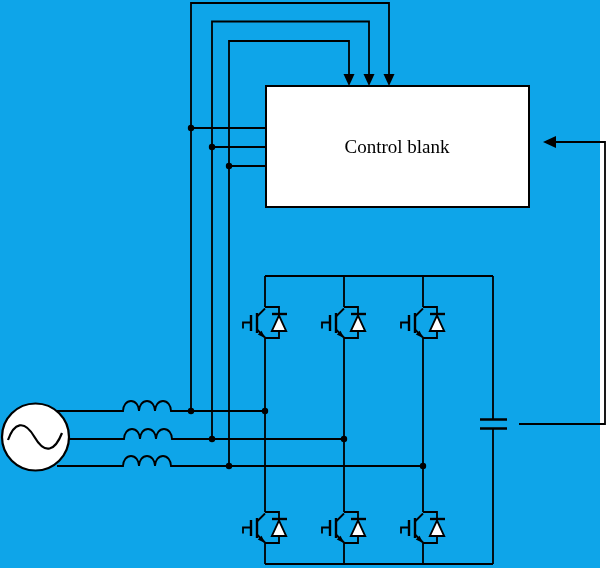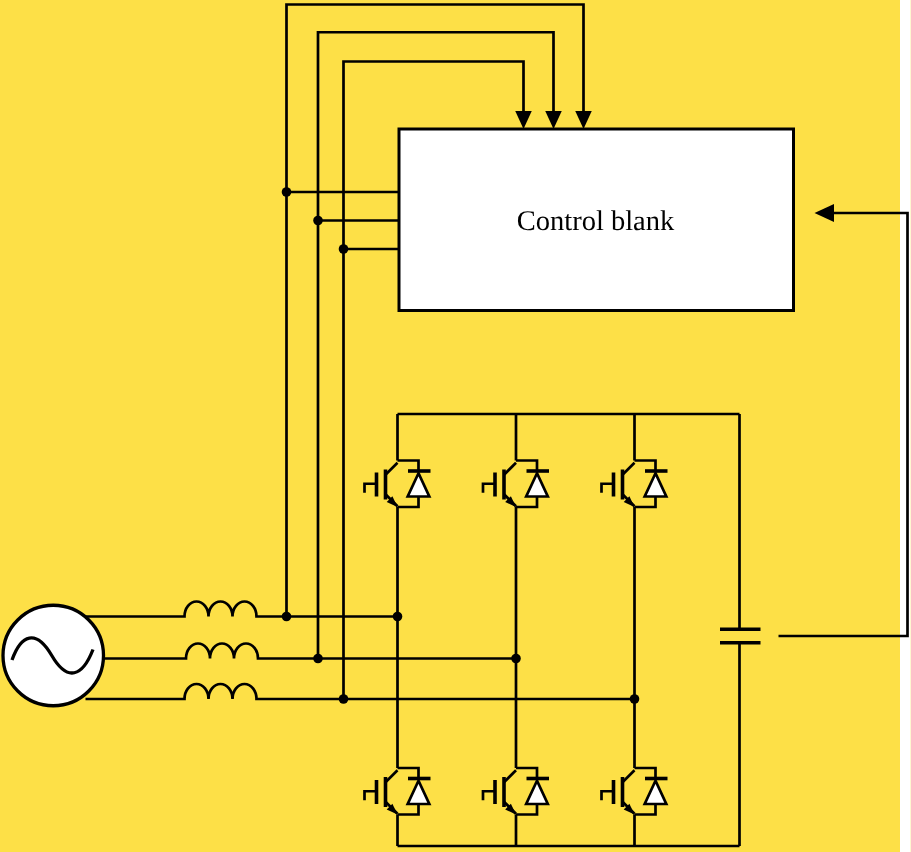--- a/index.html
+++ b/index.html
@@ -1,20 +1,20 @@
 <!DOCTYPE html>
 <html><head>
 <meta charset="utf-8">
 <style>
   html, body { margin: 0; padding: 0; background: #ffffff; }
   .canvas {
     position: relative;
     width: 600px;
     height: 568px;
-    background: #fde047;
+    background: #0ea5e9;
     font-family: "Liberation Serif", serif;
   }
   svg { display: block; }
   .wire { stroke: #000000; stroke-width: 1.8; fill: none; }
   .thick { stroke: #000000; stroke-width: 2.4; fill: none; }
   .boxline { stroke: #000000; stroke-width: 2; fill: #ffffff; }
   .solid { fill: #000000; stroke: none; }
   .label {
     fill: #000000;
     font-family: "Liberation Serif", serif;

